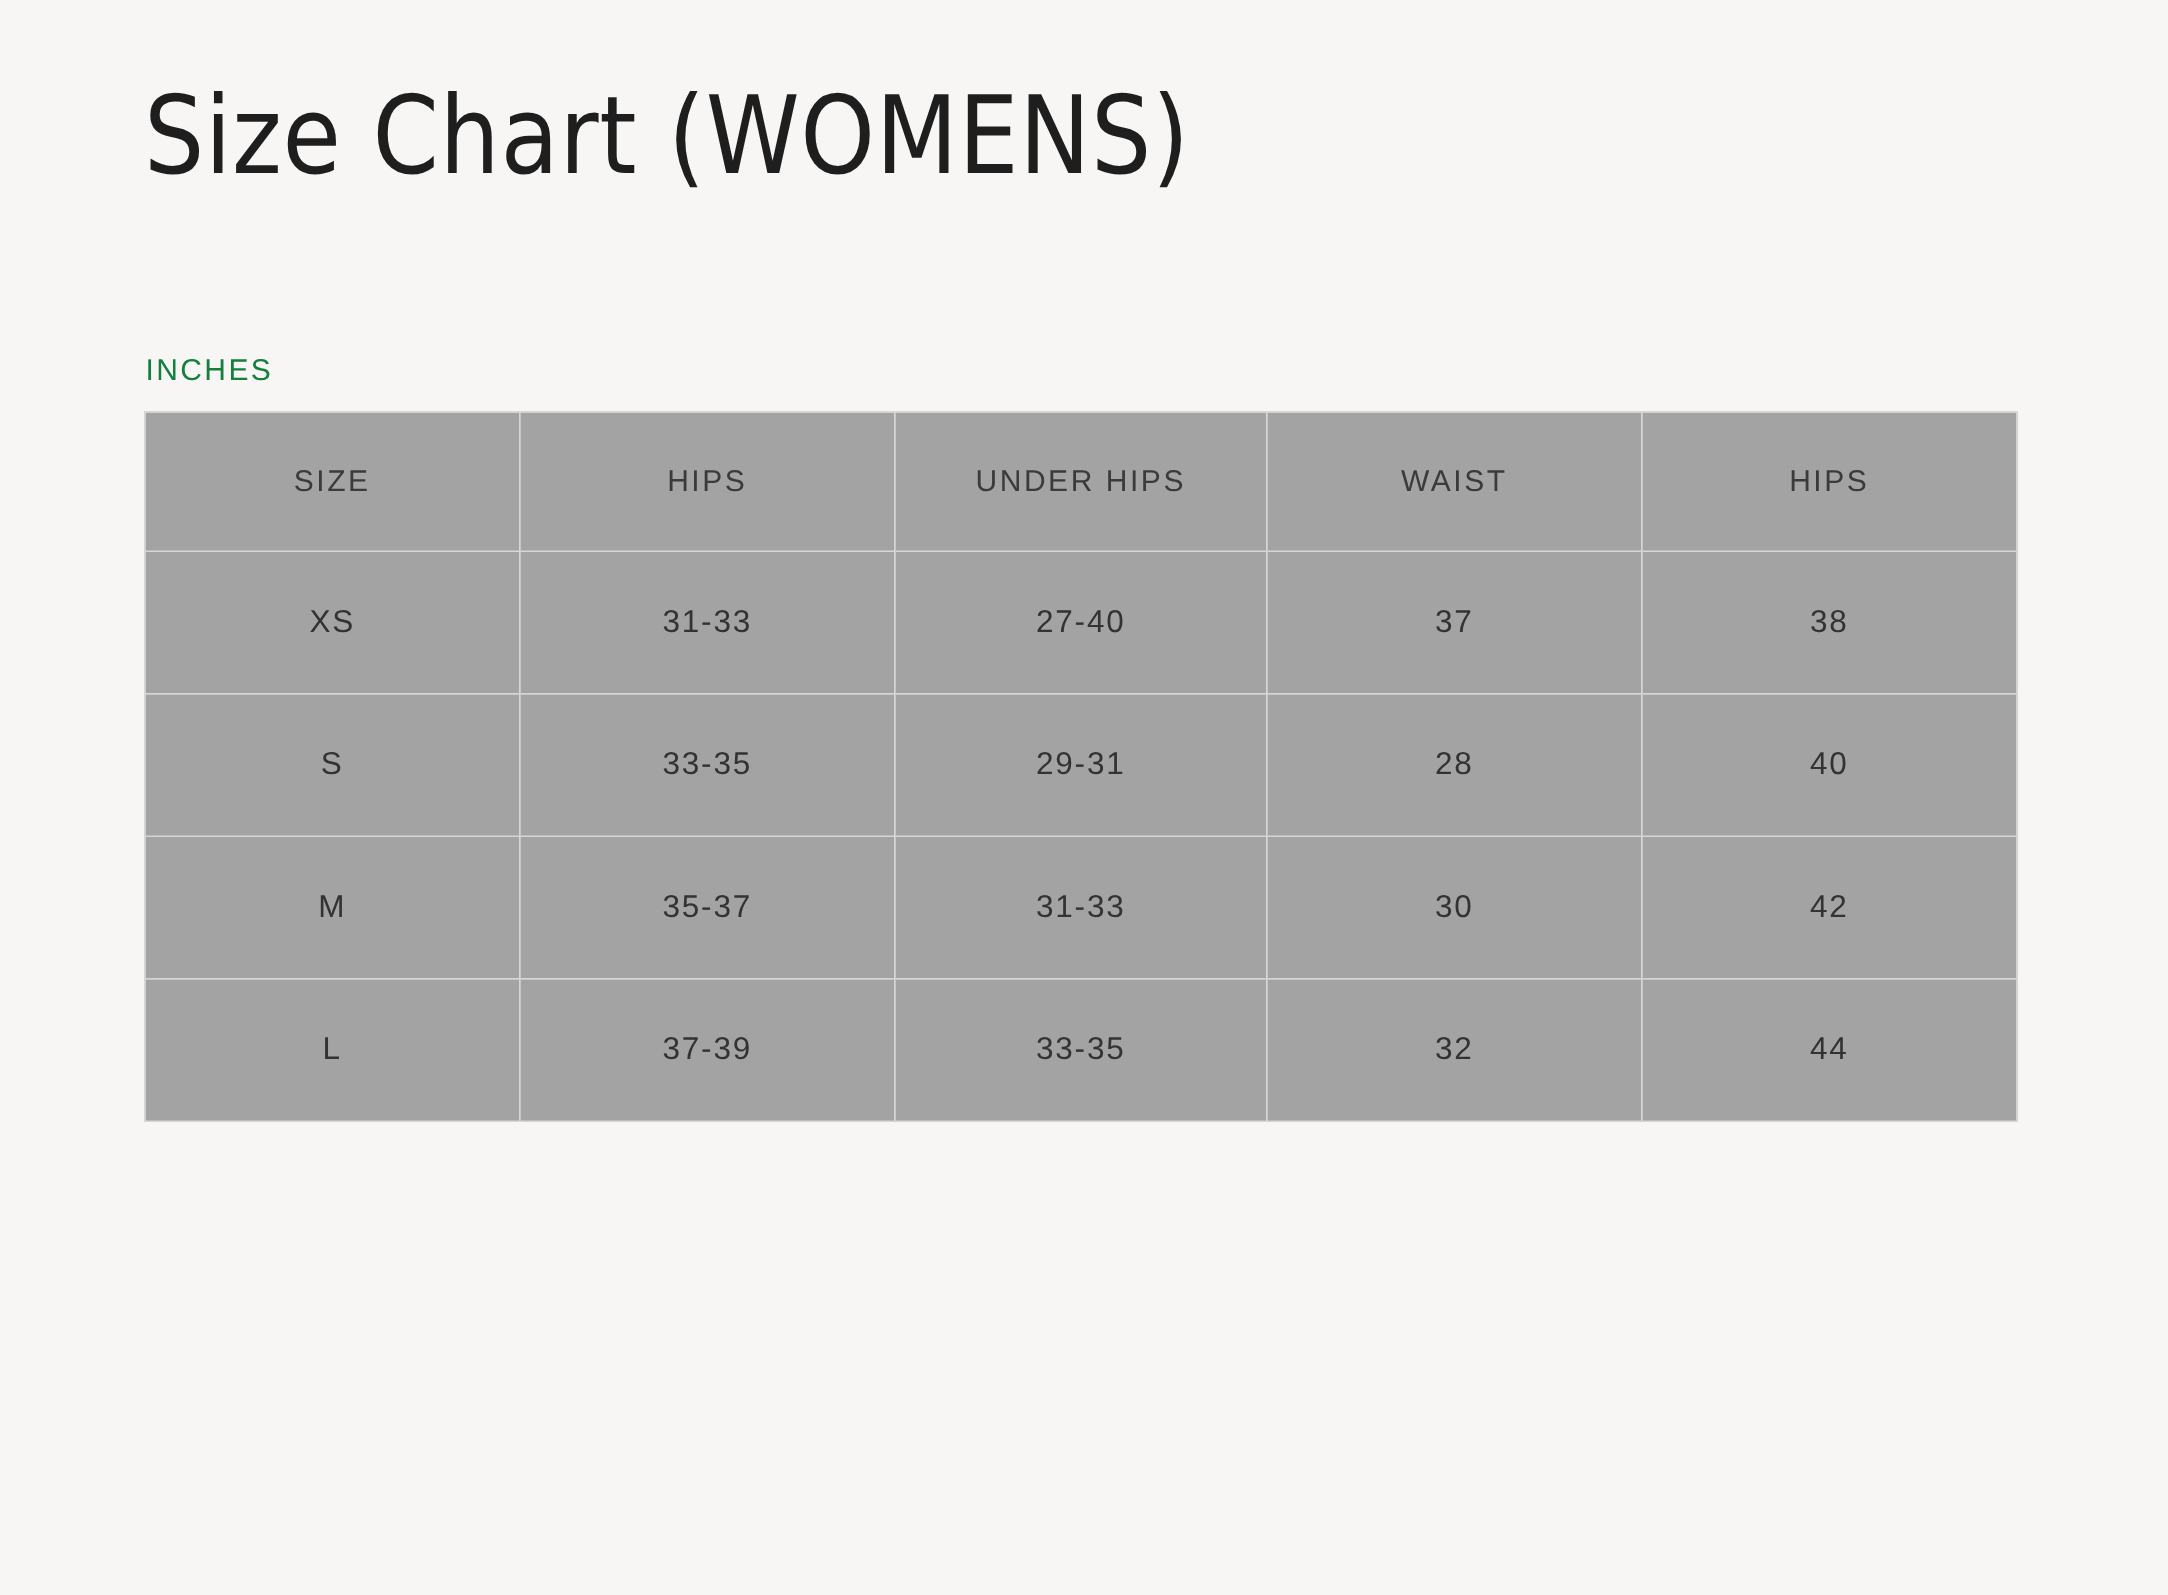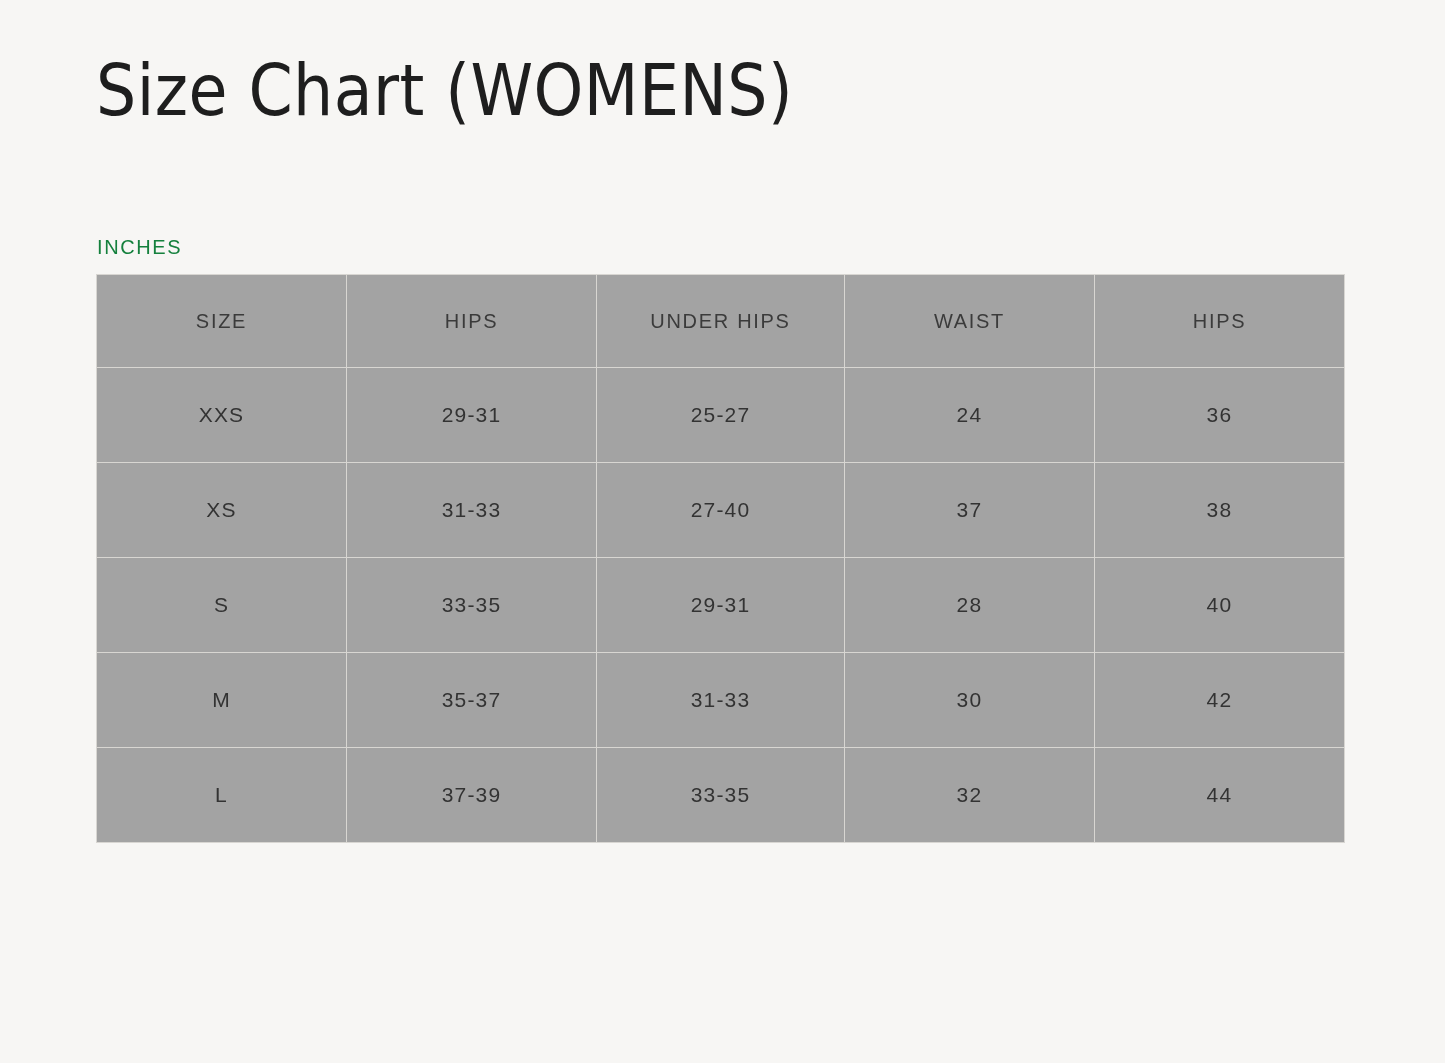--- a/index.html
+++ b/index.html
@@ -100,27 +100,20 @@
         <tr>
           <th>SIZE</th>
           <th>HIPS</th>
           <th>UNDER HIPS</th>
           <th>WAIST</th>
           <th>HIPS</th>
         </tr>
       </thead>
       <tbody>
         <tr>
-          <td>XXS</td>
-          <td>29-31</td>
-          <td>25-27</td>
-          <td>24</td>
-          <td>36</td>
-        </tr>
-        <tr>
           <td>XS</td>
           <td>31-33</td>
           <td>27-40</td>
           <td>37</td>
           <td>38</td>
         </tr>
         <tr>
           <td>S</td>
           <td>33-35</td>
           <td>29-31</td>

